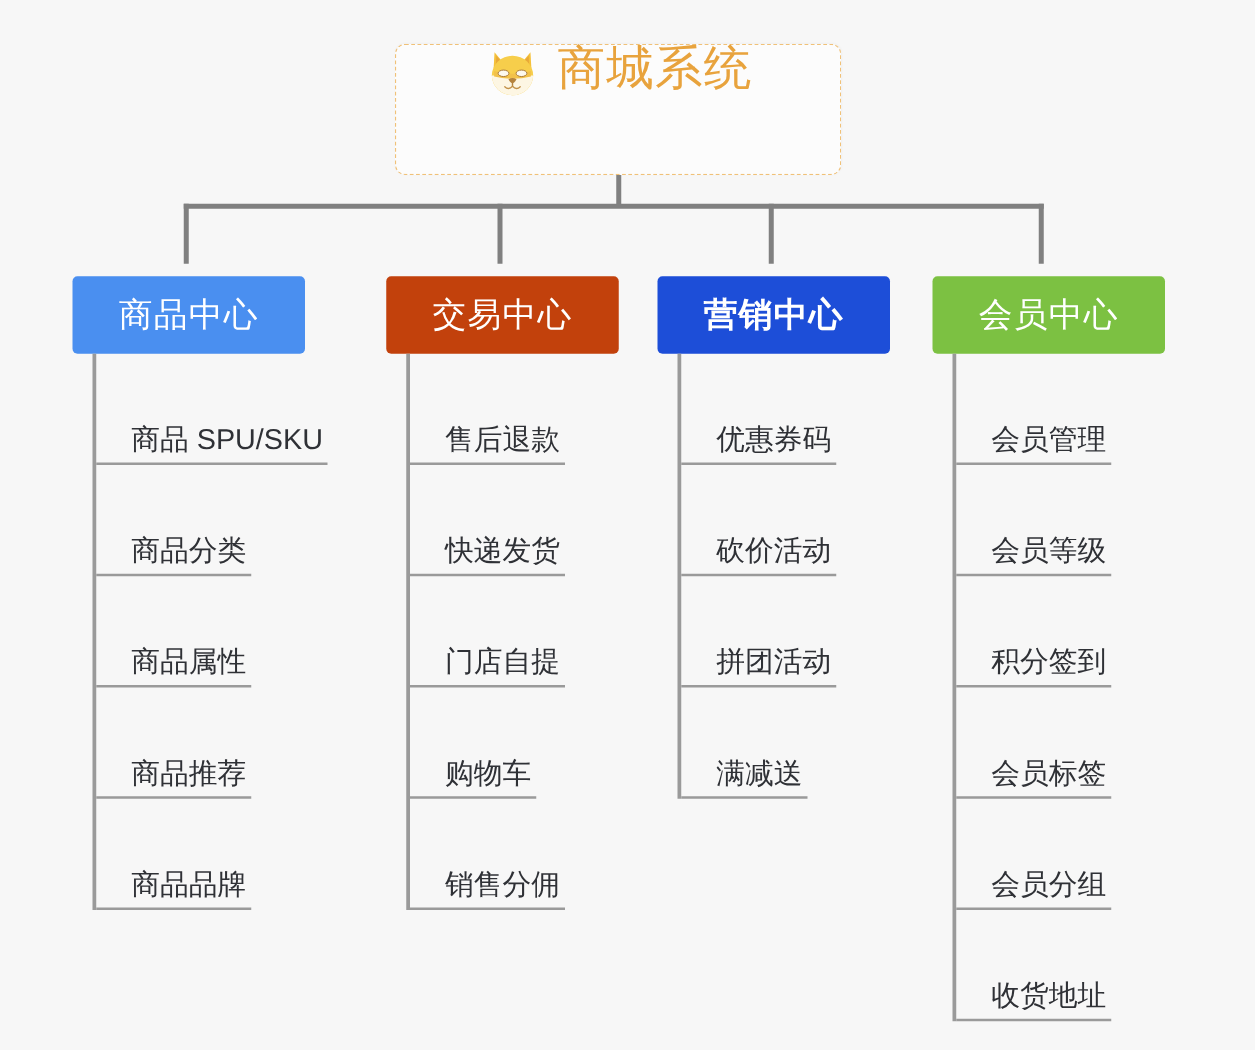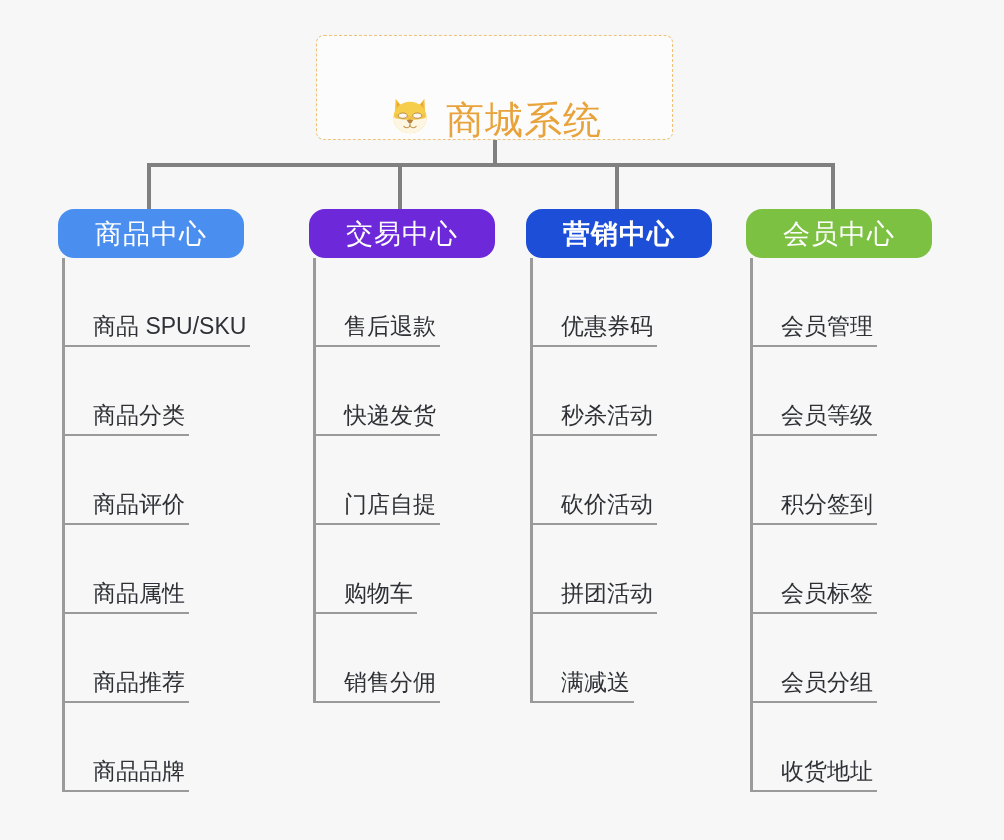--- a/index.html
+++ b/index.html
@@ -24,21 +24,21 @@
     position: absolute;
     left: 316px;
     top: 35px;
     width: 357px;
     height: 105px;
     box-sizing: border-box;
     background: #fcfcfc;
     border: 1px dashed #f0c178;
     border-radius: 8px;
     display: flex;
-    align-items: flex-end;
+    align-items: flex-start;
     justify-content: center;
     gap: 13px;
     box-shadow: 0 0 2px rgba(0,0,0,0.03);
   }
   .root-label {
     color: #e8a33d;
     font-size: 38px;
     line-height: 1;
     letter-spacing: 1px;
     white-space: nowrap;
@@ -60,33 +60,34 @@
   .conn-root-stem { left: 493px; top: 140px; width: 4px; height: 26px; }
   .conn-bus       { left: 147px; top: 163px; width: 688px; height: 4px; }
   .conn-drop      { top: 163px; width: 4px; height: 48px; }
 
   
   .column {
     position: absolute;
     top: 209px;
   }
   .cat-box {
-    height: 49px;
-    border-radius: 16px;
+    height: 62px;
+    border-radius: 4px;
     display: flex;
     align-items: center;
     justify-content: center;
     color: #ffffff;
     font-size: 27px;
     letter-spacing: 1px;
     white-space: nowrap;
+    margin-top: 12px;
   }
   .leaf-list {
     position: relative;
-    margin-left: 4px;
+    margin-left: 16px;
     border-left: 3px solid #9a9a9a;
     padding-top: 0;
   }
   .leaf {
     position: relative;
     height: 89px;
     display: flex;
     align-items: flex-end;
   }
   .leaf-inner {
@@ -96,21 +97,21 @@
     font-size: 23px;
     color: #2f3136;
     white-space: nowrap;
     line-height: 1.1;
   }
 
   
   #col-0 { left: 58px; }
   #col-0 .cat-box { width: 186px; background: #4a8ff0; }
   #col-1 { left: 309px; }
-  #col-1 .cat-box { width: 186px; background: #6d28d9; }
+  #col-1 .cat-box { width: 186px; background: #c2410c; }
   #col-2 { left: 526px; }
   #col-2 .cat-box { width: 186px; background: #1d4ed8; font-weight: bold; }
   #col-3 { left: 746px; }
   #col-3 .cat-box { width: 186px; background: #7cc142; text-align: right; }
 </style>
 </head>
 <body>
 
 <div id="mindmap">
 
@@ -147,23 +148,20 @@
       <span>商品中心</span>
     </div>
     <div class="leaf-list">
       <div class="leaf">
           <span class="leaf-inner">商品 SPU/SKU</span>
         </div>
       <div class="leaf">
           <span class="leaf-inner">商品分类</span>
         </div>
       <div class="leaf">
-          <span class="leaf-inner">商品评价</span>
-        </div>
-      <div class="leaf">
           <span class="leaf-inner">商品属性</span>
         </div>
       <div class="leaf">
           <span class="leaf-inner">商品推荐</span>
         </div>
       <div class="leaf">
           <span class="leaf-inner">商品品牌</span>
         </div>
     </div>
   </div>
@@ -193,23 +191,20 @@
 
   <div class="column" id="col-2">
     <div class="cat-box">
       <span>营销中心</span>
     </div>
     <div class="leaf-list">
       <div class="leaf">
           <span class="leaf-inner">优惠券码</span>
         </div>
       <div class="leaf">
-          <span class="leaf-inner">秒杀活动</span>
-        </div>
-      <div class="leaf">
           <span class="leaf-inner">砍价活动</span>
         </div>
       <div class="leaf">
           <span class="leaf-inner">拼团活动</span>
         </div>
       <div class="leaf">
           <span class="leaf-inner">满减送</span>
         </div>
     </div>
   </div>

